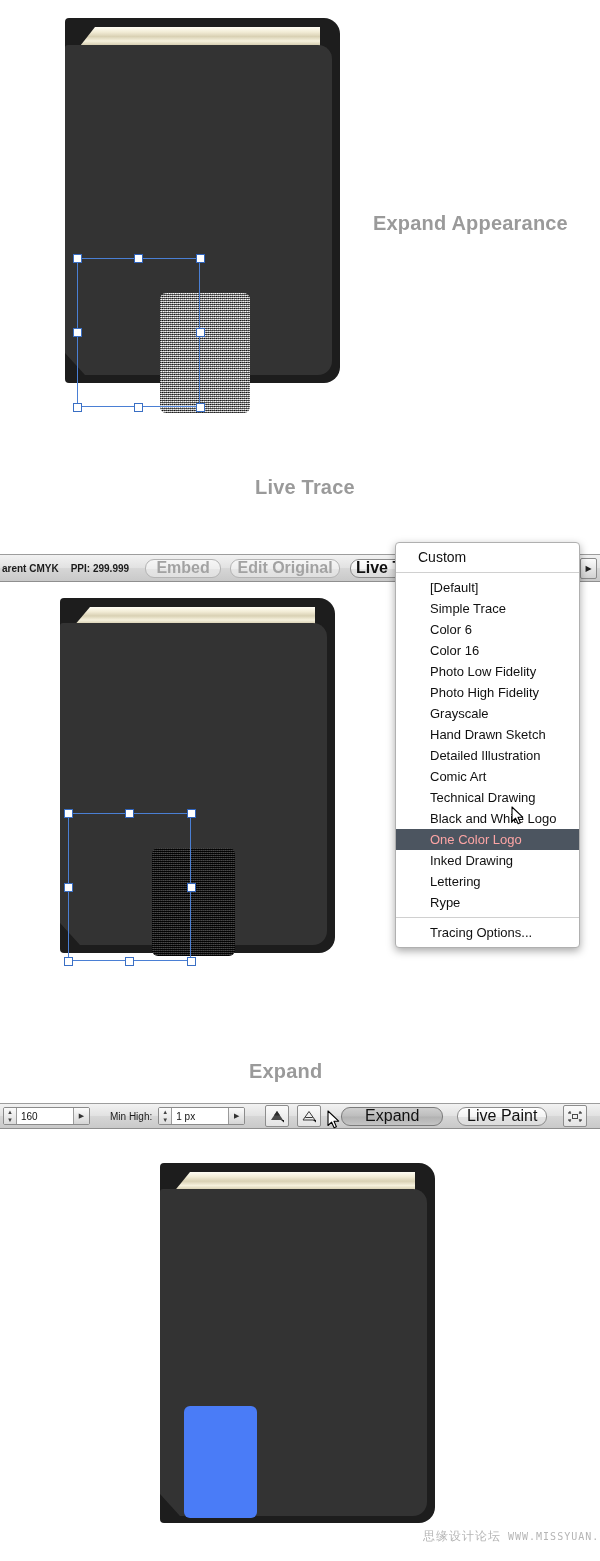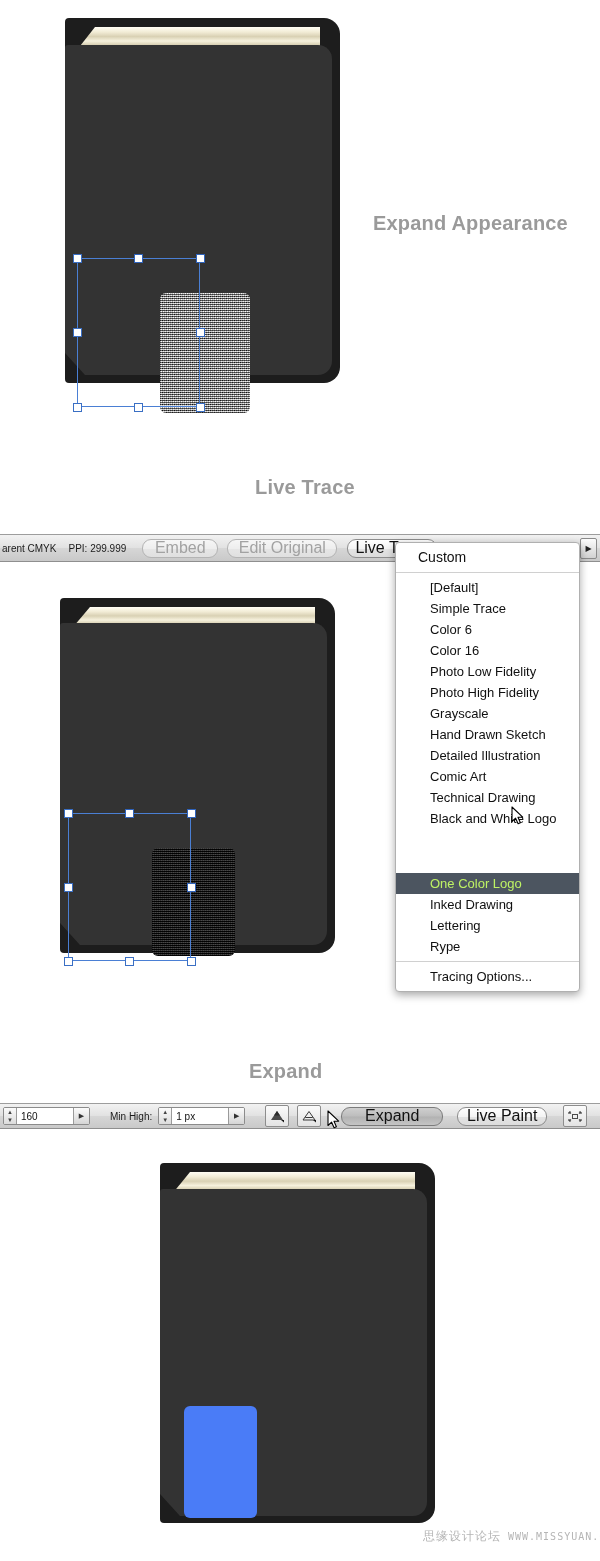--- a/index.html
+++ b/index.html
@@ -137,21 +137,21 @@
     position:absolute;background:#ffffff;
     border:1px solid #b0b0b0;border-radius:4px;
     box-shadow:0 3px 9px rgba(0,0,0,.35);
     padding:4px 0;z-index:40;
   }
   .menu-item{
     padding:1px 12px 1px 34px;font-size:13px;color:#101010;
     white-space:nowrap;line-height:19px;
   }
   .menu-item.header{padding-left:22px;font-size:14px;}
-  .menu-item.selected{background:#4c5560;color:#bef264;margin-top:44px;}
+  .menu-item.selected{background:#4c5560;color:#fca5a5;}
   .menu-sep{height:1px;background:#d0d0d0;margin:4px 0;}
 
   .cursor-arrow{position:absolute;width:13px;height:19px;z-index:60;}
 
   
   .watermark{
     position:absolute;display:flex;align-items:baseline;gap:7px;
     color:#b5b5b5;white-space:nowrap;
   }
   .wm-cn{font-size:12px;letter-spacing:1px;}
@@ -186,21 +186,21 @@
     <div class="handle" style="left:0;top:149px;"></div>
     <div class="handle" style="left:61px;top:149px;"></div>
     <div class="handle" style="left:123px;top:149px;"></div>
   </div>
 </div>
 
 <div class="caption" style="left:373px;top:212px;">Expand Appearance</div>
 
 <div class="caption" style="left:255px;top:476px;">Live Trace</div>
 
-<div class="toolbar" style="top:534px;">
+<div class="toolbar" style="top:554px;font-weight:bold;">
   <span class="tb-text" style="margin-left:2px;">arent CMYK</span>
   <span class="tb-text" style="margin-left:12px;">PPI: 299.999</span>
   <span class="pill disabled" style="margin-left:16px;width:74px;padding:0;">Embed</span>
   <span class="pill disabled" style="margin-left:9px;width:108px;padding:0;">Edit Original</span>
   <span class="pill" style="margin-left:10px;width:88px;padding:0;">Live Trace</span>
   <span class="scroll-arrow" style="position:absolute;right:3px;">▶</span>
 </div>
 
 <div class="menu-pop" style="left:395px;top:542px;width:183px;">
   <div class="menu-item header">Custom</div>

